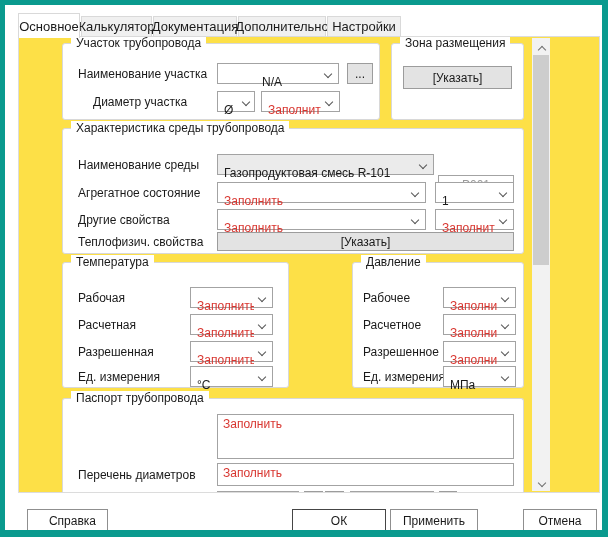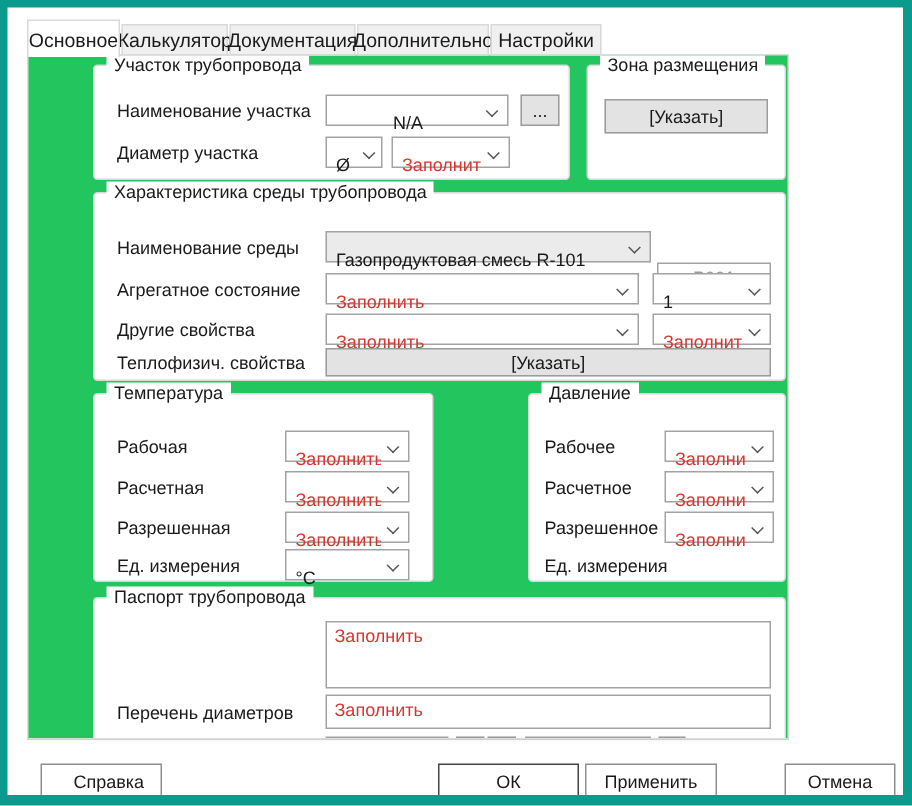--- a/index.html
+++ b/index.html
@@ -8,22 +8,22 @@
 
   .dialog { position:relative; width:608px; height:537px; background:#ffffff;
             border:5px solid #0A9A8E; border-right-width:6px; border-bottom-width:7px; overflow:hidden; }
 
   
   .tab { position:absolute; background:#f0f0f0; border:1px solid #d9d9d9; top:11px; height:21px;
          display:flex; align-items:center; justify-content:center; font-size:13px; cursor:default; z-index:2; }
   .tab.active { top:8px; height:25px; background:#fff; border-bottom:none; z-index:4; }
 
   
-  .page { position:absolute; left:13px; top:31px; width:508px; height:457px;
-          background:#22c55e; border:1px solid #dcdcdc; overflow:hidden; z-index:1; }
+  .page { position:absolute; left:13px; top:31px; width:582px; height:457px;
+          background:#fde047; border:1px solid #dcdcdc; overflow:hidden; z-index:1; }
 
   
   .grp { position:absolute; border:1px solid #d8d8d8; border-radius:3px; background:#fff; }
   .grp-title { position:absolute; top:-8px; left:8px; background:#fff; padding:0 5px; font-size:12px; white-space:nowrap; }
 
   .lbl { position:absolute; font-size:12px; white-space:nowrap; }
 
   
   .cbx { position:absolute; height:21px; background:#fff; border:1px solid #a3a3a3;
          display:flex; align-items:center; padding:16px 18px 0 6px; }
@@ -84,21 +84,21 @@
     <div class="grp" style="left:43px;top:6px;width:318px;height:77px;">
       <div class="grp-title">Участок трубопровода</div>
       <div class="lbl" style="left:15px;top:23px;">Наименование участка</div>
       <div class="cbx" style="left:154px;top:19px;width:122px;">
         <span class="val center">N/A</span>
         <span class="chev"></span>
       </div>
       <div class="gbtn" style="left:284px;top:19px;width:26px;height:21px;">
         <span>...</span>
       </div>
-      <div class="lbl" style="left:15px;top:51px;">Диаметр участка</div>
+      <div class="lbl" style="left:30px;top:51px;">Диаметр участка</div>
       <div class="cbx" style="left:154px;top:47px;width:38px;padding-right:14px;">
         <span class="val">Ø</span>
         <span class="chev" style="right:5px;"></span>
       </div>
       <div class="cbx" style="left:198px;top:47px;width:79px;">
         <span class="val req">Заполнить</span>
         <span class="chev"></span>
       </div>
     </div>
 
@@ -180,20 +180,24 @@
       <div class="cbx" style="left:90px;top:51px;width:73px;">
         <span class="val req">Заполнить</span>
           <span class="chev"></span>
       </div>
       <div class="lbl" style="left:10px;top:82px;">Разрешенное</div>
       <div class="cbx" style="left:90px;top:78px;width:73px;">
         <span class="val req">Заполнить</span>
           <span class="chev"></span>
       </div>
       <div class="lbl" style="left:10px;top:107px;">Ед. измерения</div>
+      <div class="cbx" style="left:90px;top:103px;width:73px;">
+        <span class="val">МПа</span>
+          <span class="chev"></span>
+      </div>
     </div>
 
     <div class="grp" style="left:43px;top:361px;width:462px;height:130px;border-bottom:none;border-bottom-left-radius:0;border-bottom-right-radius:0;">
       <div class="grp-title">Паспорт трубопровода</div>
       <div class="txt req" style="left:154px;top:15px;width:297px;height:45px;">Заполнить</div>
       <div class="lbl" style="left:15px;top:69px;">Перечень диаметров</div>
       <div class="txt req" style="left:154px;top:64px;width:297px;height:23px;">Заполнить</div>
 
       <div class="stub" style="left:154px;top:92px;width:82px;"></div>
       <div class="stub g" style="left:241px;top:92px;width:19px;"></div>

